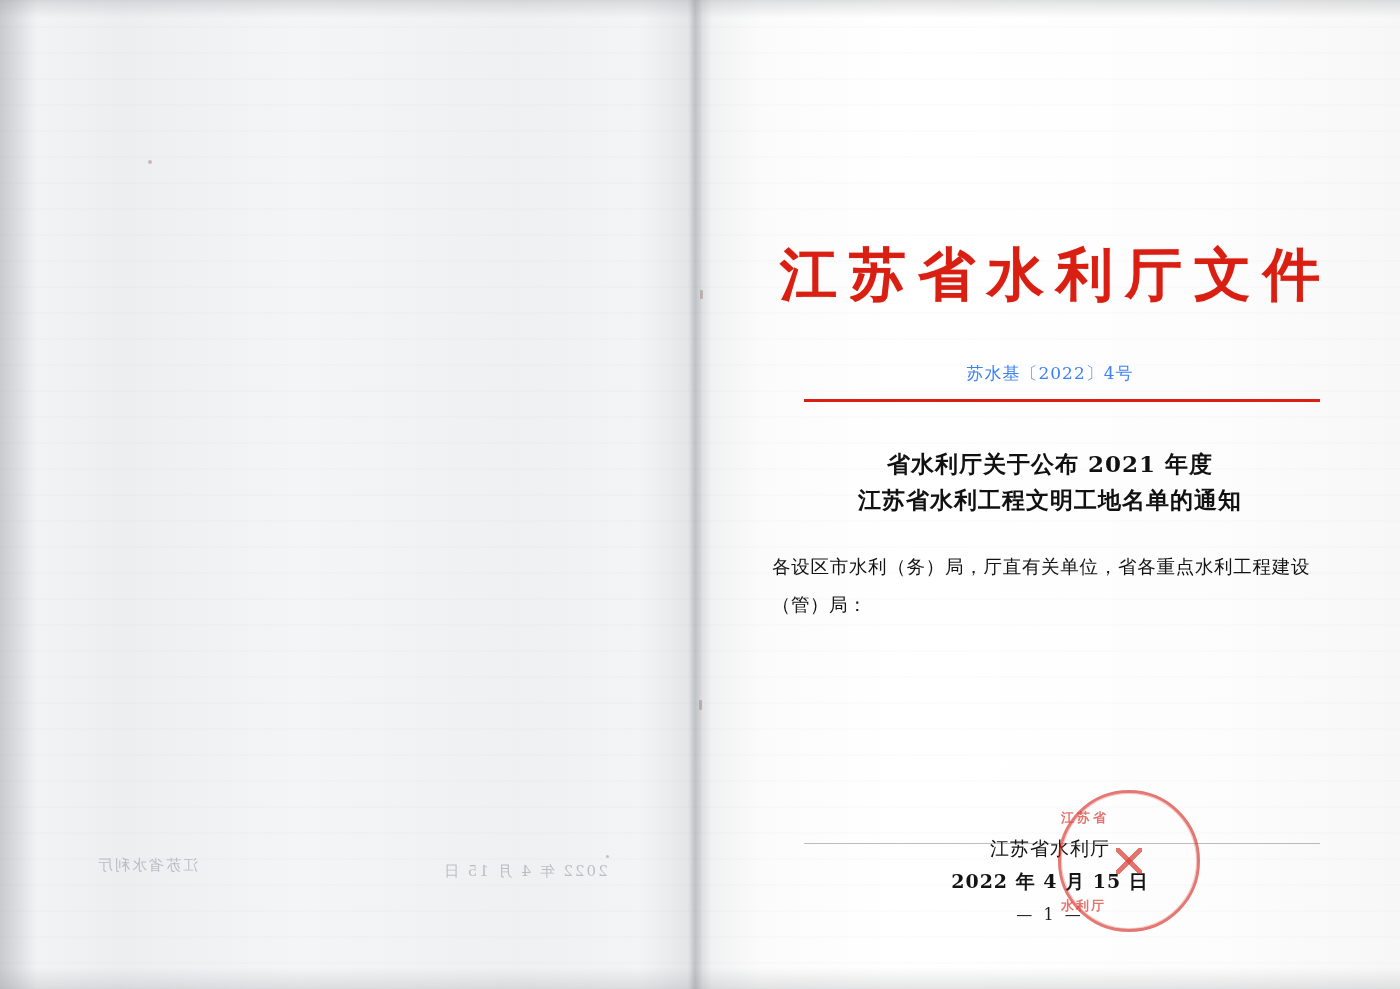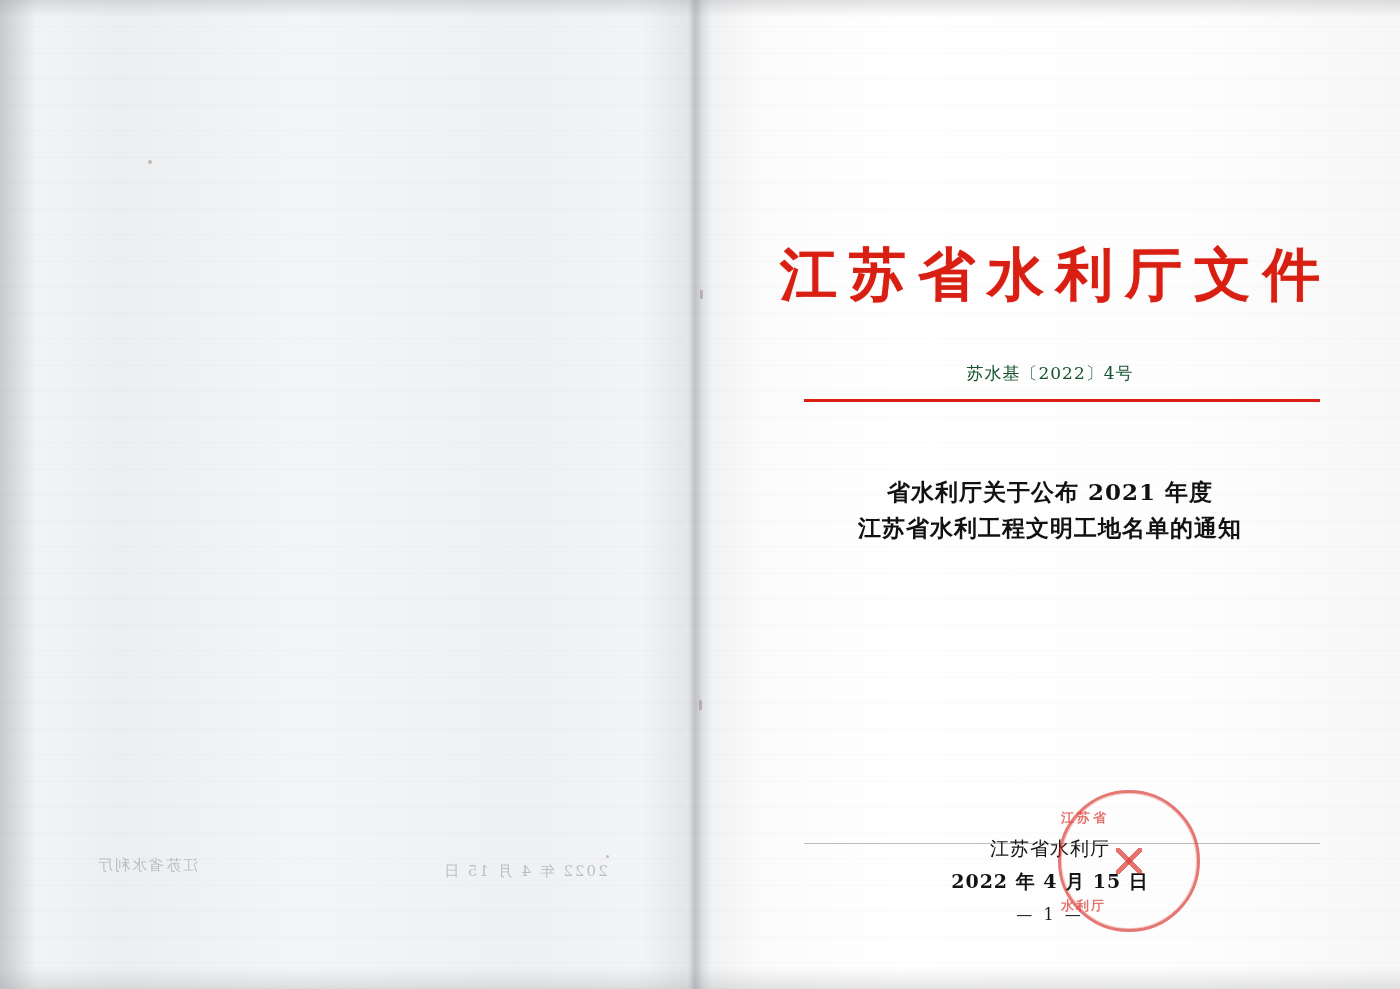--- a/index.html
+++ b/index.html
@@ -103,21 +103,21 @@
     margin-top: 11px;
   }
 
   .doc-number {
     position: absolute;
     top: 362px;
     left: 0;
     width: 700px;
     text-align: center;
     font-size: 17px;
-    color: #14532d;
+    color: #3b82f6;
     letter-spacing: 1px;
   }
 
   .red-rule {
     position: absolute;
     top: 399px;
     left: 104px;
     width: 516px;
     height: 3px;
     background: #d81f12;
@@ -127,21 +127,20 @@
     position: absolute;
     top: 446px;
     left: 0;
     width: 700px;
     text-align: center;
     font-size: 23px;
     font-weight: bold;
     line-height: 1.55;
     color: #111111;
     letter-spacing: 1px;
-    margin-top: 28px;
   }
 
   .body-text {
     position: absolute;
     top: 548px;
     left: 72px;
     width: 538px;
     font-size: 18.5px;
     line-height: 2.07;
     color: #131313;
@@ -267,20 +266,21 @@
   <div class="doc-number">苏水基〔2022〕4号</div>
 
   <div class="red-rule"></div>
 
   <div class="title">
     <div>省水利厅关于公布 2021 年度</div>
     <div>江苏省水利工程文明工地名单的通知</div>
   </div>
 
   <div class="body-text">
+    <p>各设区市水利（务）局，厅直有关单位，省各重点水利工程建设（管）局：</p>
   </div>
 
 
   <div class="footer-rule"></div>
 
   <div class="signature">
     <div class="line1">江苏省水利厅</div>
     <div class="line2">2022 年 4 月 15 日</div>
   </div>
 

